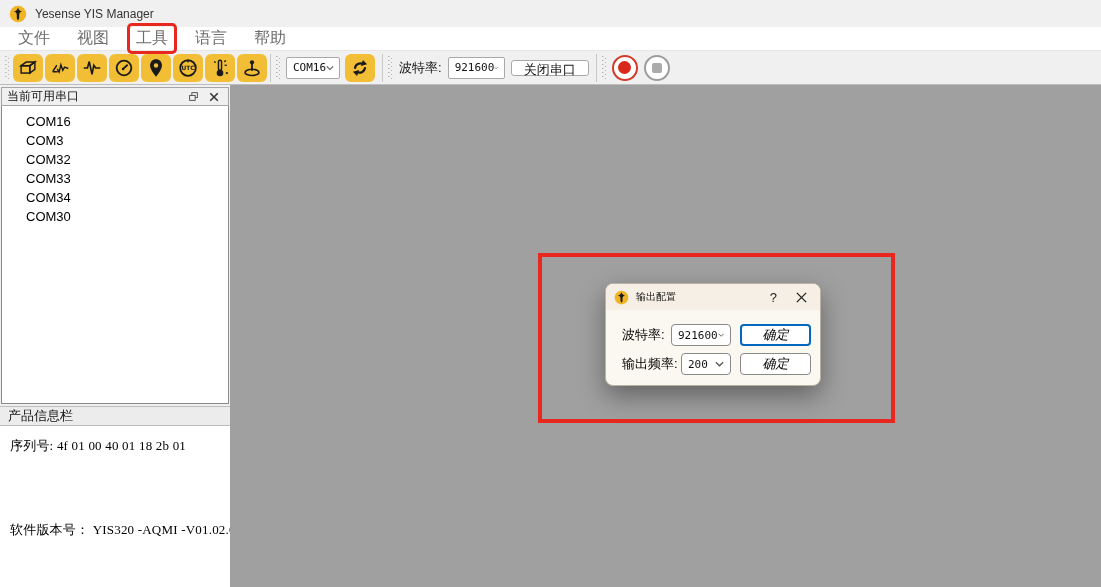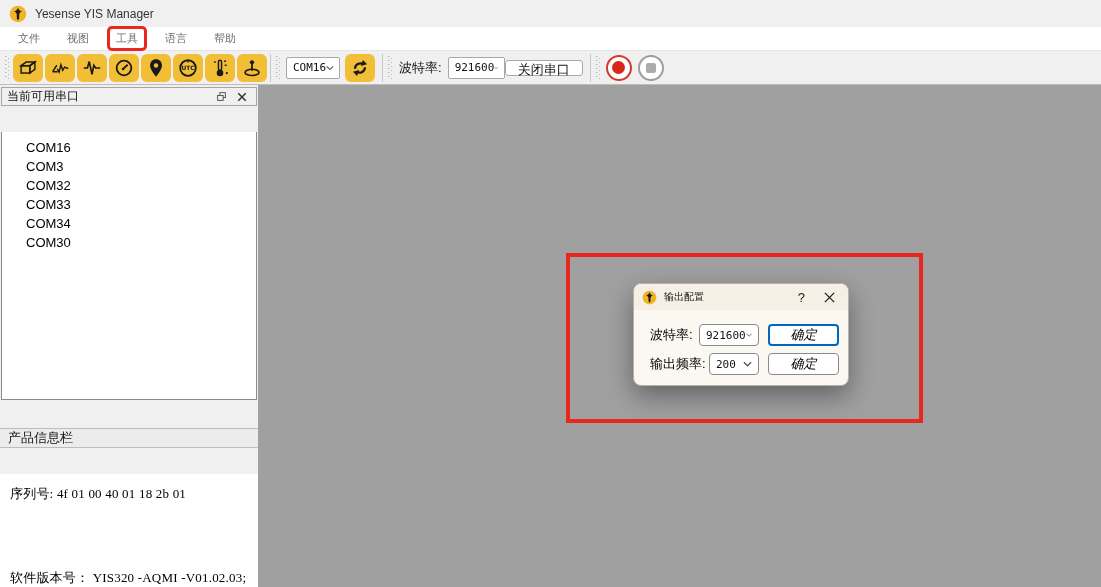--- a/index.html
+++ b/index.html
@@ -11,21 +11,21 @@
   }
   
   .titlebar {
     height:27px; background:#f0f0f0; display:flex; align-items:center;
     padding-left:9px; gap:8px;
   }
   .titlebar .title { font-size:12px; color:#333; }
   
   .menubar {
     height:23px; background:#ffffff; display:flex; align-items:center;
-    padding-left:12px; font-size:11px; color:#6e6e6e;
+    padding-left:12px; font-size:16px; color:#6e6e6e;
   }
   .menu-item { padding:2px 6px; margin-right:15px; cursor:default; }
   .menu-item.boxed {
     box-shadow:0 0 0 3px #e8281e; border-radius:2px;
   }
   
   .toolbar {
     height:35px; background:#f0f0f0; border-top:1px solid #e6e6e6;
     border-bottom:1px solid #bdbdbd; display:flex; align-items:center;
     padding-left:2px;
@@ -45,34 +45,34 @@
   .tb-btn svg { display:block; }
   .combo {
     height:22px; background:#fff; border:1px solid #a9a9a9; border-radius:2px;
     display:flex; align-items:center; justify-content:space-between;
     font-family:"DejaVu Sans Mono", monospace; font-size:11px; color:#111;
     padding:0 5px 0 6px; cursor:pointer;
   }
   .tb-label { font-size:13px; color:#111; margin:0 6px 0 4px; white-space:nowrap; }
   .btn-plain {
     height:16px; padding:0 12px; background:#fff; border:1px solid #a9a9a9;
-    border-radius:3px; font-size:13px; color:#111; cursor:pointer; 
+    border-radius:3px; font-size:13px; color:#111; cursor:pointer; margin-left:6px;
     font-family:"Liberation Sans", sans-serif;
   }
   .round-btn {
     width:26px; height:26px; border-radius:50%; background:#fff;
     display:flex; align-items:center; justify-content:center; margin:0 3px;
     cursor:pointer; border:2px solid #d23a2a; padding:0;
   }
   .round-btn .dot { width:13px; height:13px; border-radius:50%; background:#d8281a; }
   .round-btn.stop { border-color:#9d9d9d; }
   .round-btn.stop .sq { width:10px; height:10px; border-radius:2px; background:#ababab; }
   
   .body { display:flex; height:502px; }
-  .left { width:258px; background:#f0f0f0; display:flex; flex-direction:column;gap:26px; }
+  .left { width:230px; background:#f0f0f0; display:flex; flex-direction:column; }
   .dock-header {
     height:19px; margin:2px 1px 0 1px; background:#f0f0f0; border:1px solid #a5a5a5;
     display:flex; align-items:center; font-size:12px; color:#111; padding:0 4px 0 5px;
   }
   .dock-header .spacer { flex:1; }
   .dock-icon-btn { background:none; border:none; padding:0 5px; cursor:pointer; display:flex; align-items:center; }
   .port-list {
     height:298px; margin:0 1px; background:#fff; border:1px solid #8a8a8a;
     border-top:none; overflow:hidden; padding-top:6px;
   }

